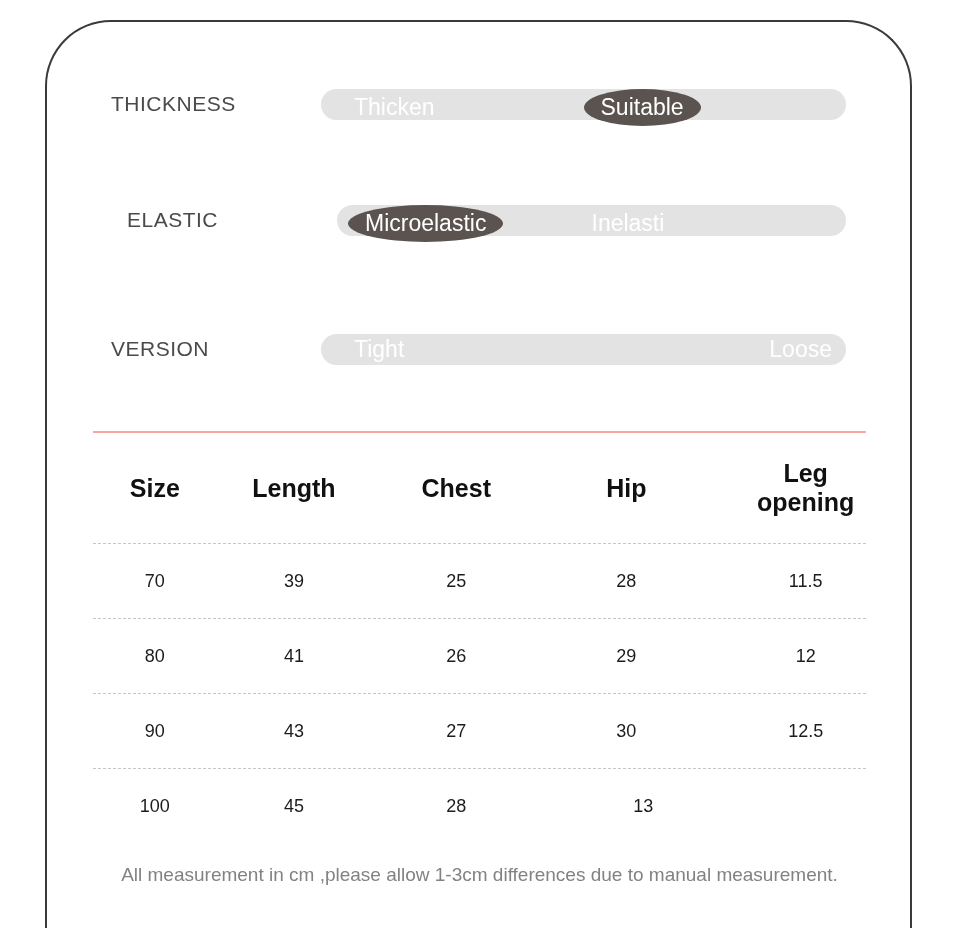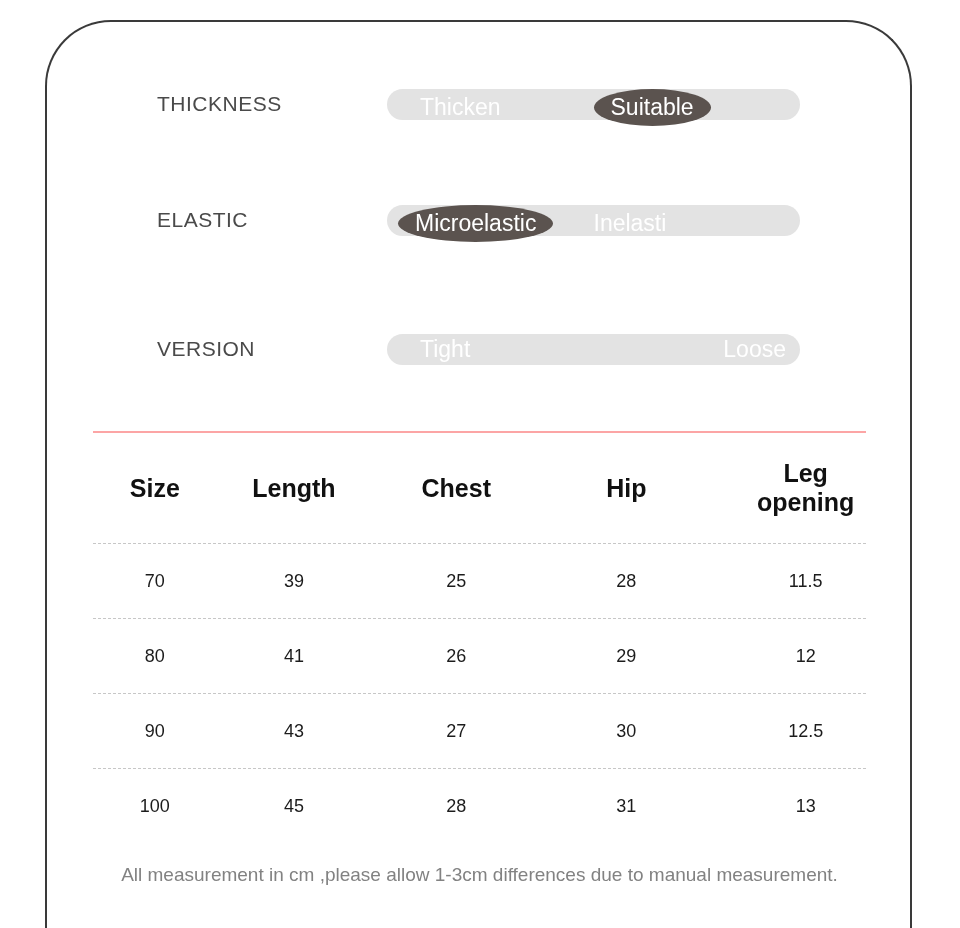--- a/index.html
+++ b/index.html
@@ -16,23 +16,23 @@
     border: 2px solid #3a3a3a;
     border-bottom: none;
     border-radius: 66px 66px 0 0;
     background: #ffffff;
     box-sizing: content-box;
   }
   
   .specs { padding-top: 66px; }
   .spec-row {
     display: flex; align-items: center;
-    padding: 0 110px; height: 32px; gap: 20px;
+    padding: 0 64px; height: 32px;
   }
-  .spec-row.r2 { margin-top: 84px; }
+  .spec-row.r2 { margin-top: 84px; margin-left: 16px; }
   .spec-row.r3 { margin-top: 97px; }
   .spec-label {
     width: 210px;
     font-size: 21px; letter-spacing: 0.5px;
     color: #4a4a4a;
   }
   .pill {
     flex: 1; height: 31px;
     background: #e3e3e3;
     border-radius: 17px;
@@ -170,21 +170,20 @@
       <div class="td">43</div>
       <div class="td">27</div>
       <div class="td">30</div>
       <div class="td col-last">12.5</div>
     </div>
 
     <div class="trow">
       <div class="td">100</div>
       <div class="td">45</div>
       <div class="td">28</div>
-      <div class="td">31</div>
       <div class="td col-last">13</div>
     </div>
 
     <div class="note">All measurement in cm ,please allow 1-3cm differences due to manual measurement.</div>
 
   </div>
 
 </div>
 
 </body></html>

